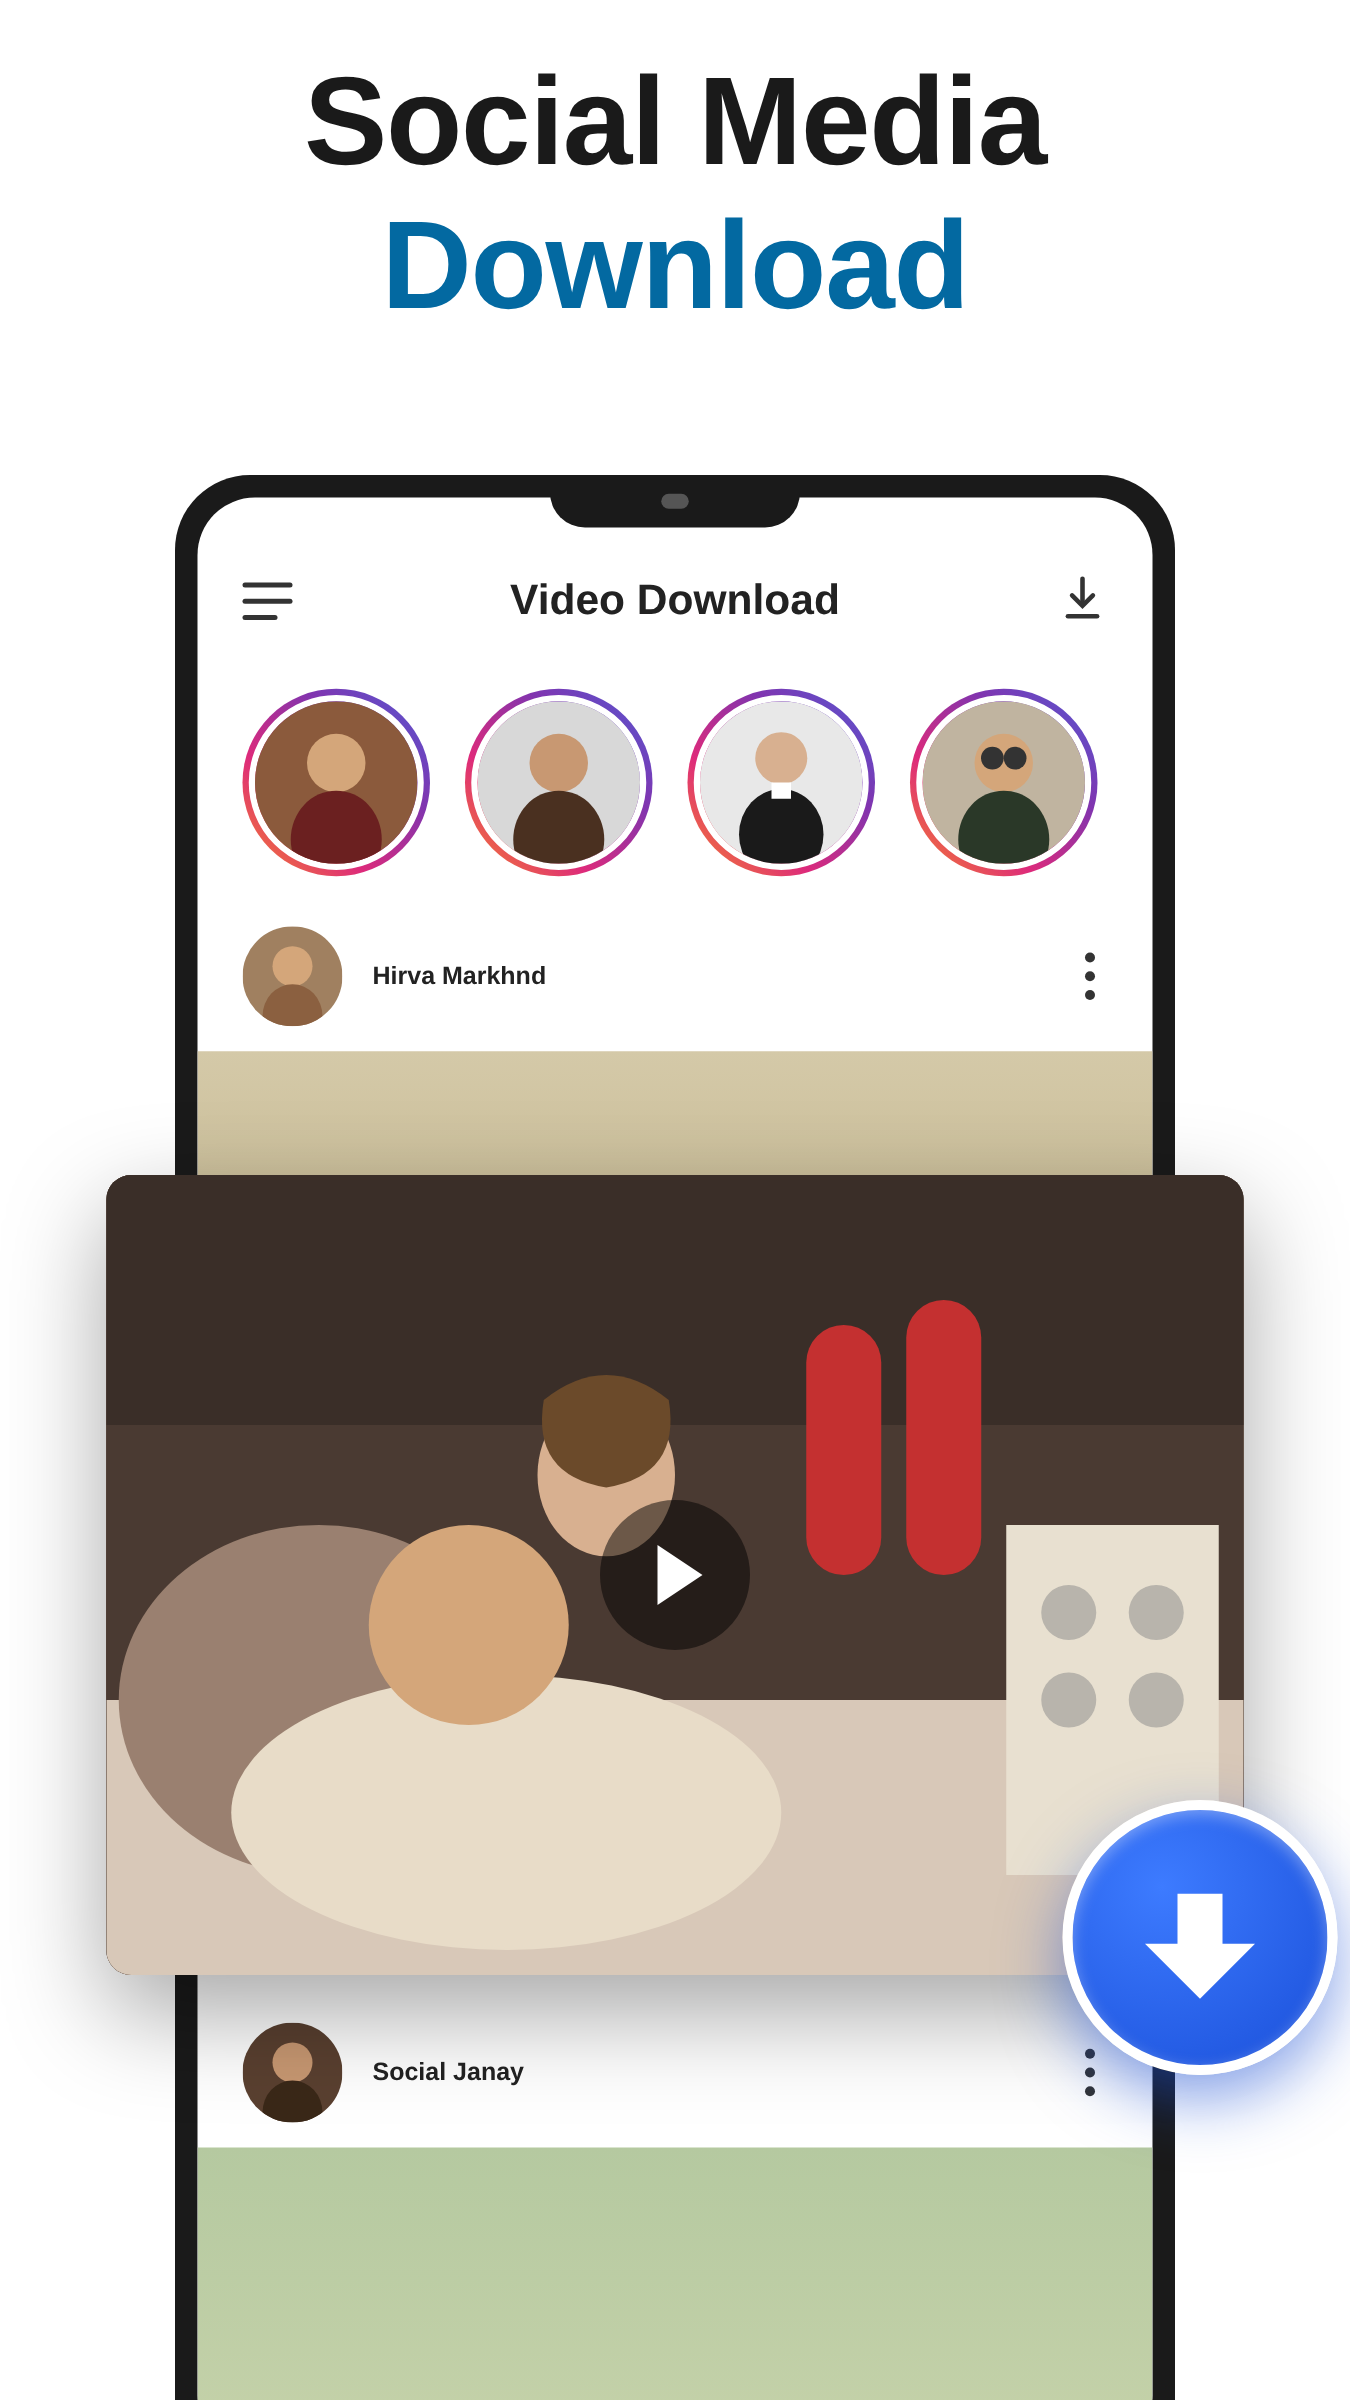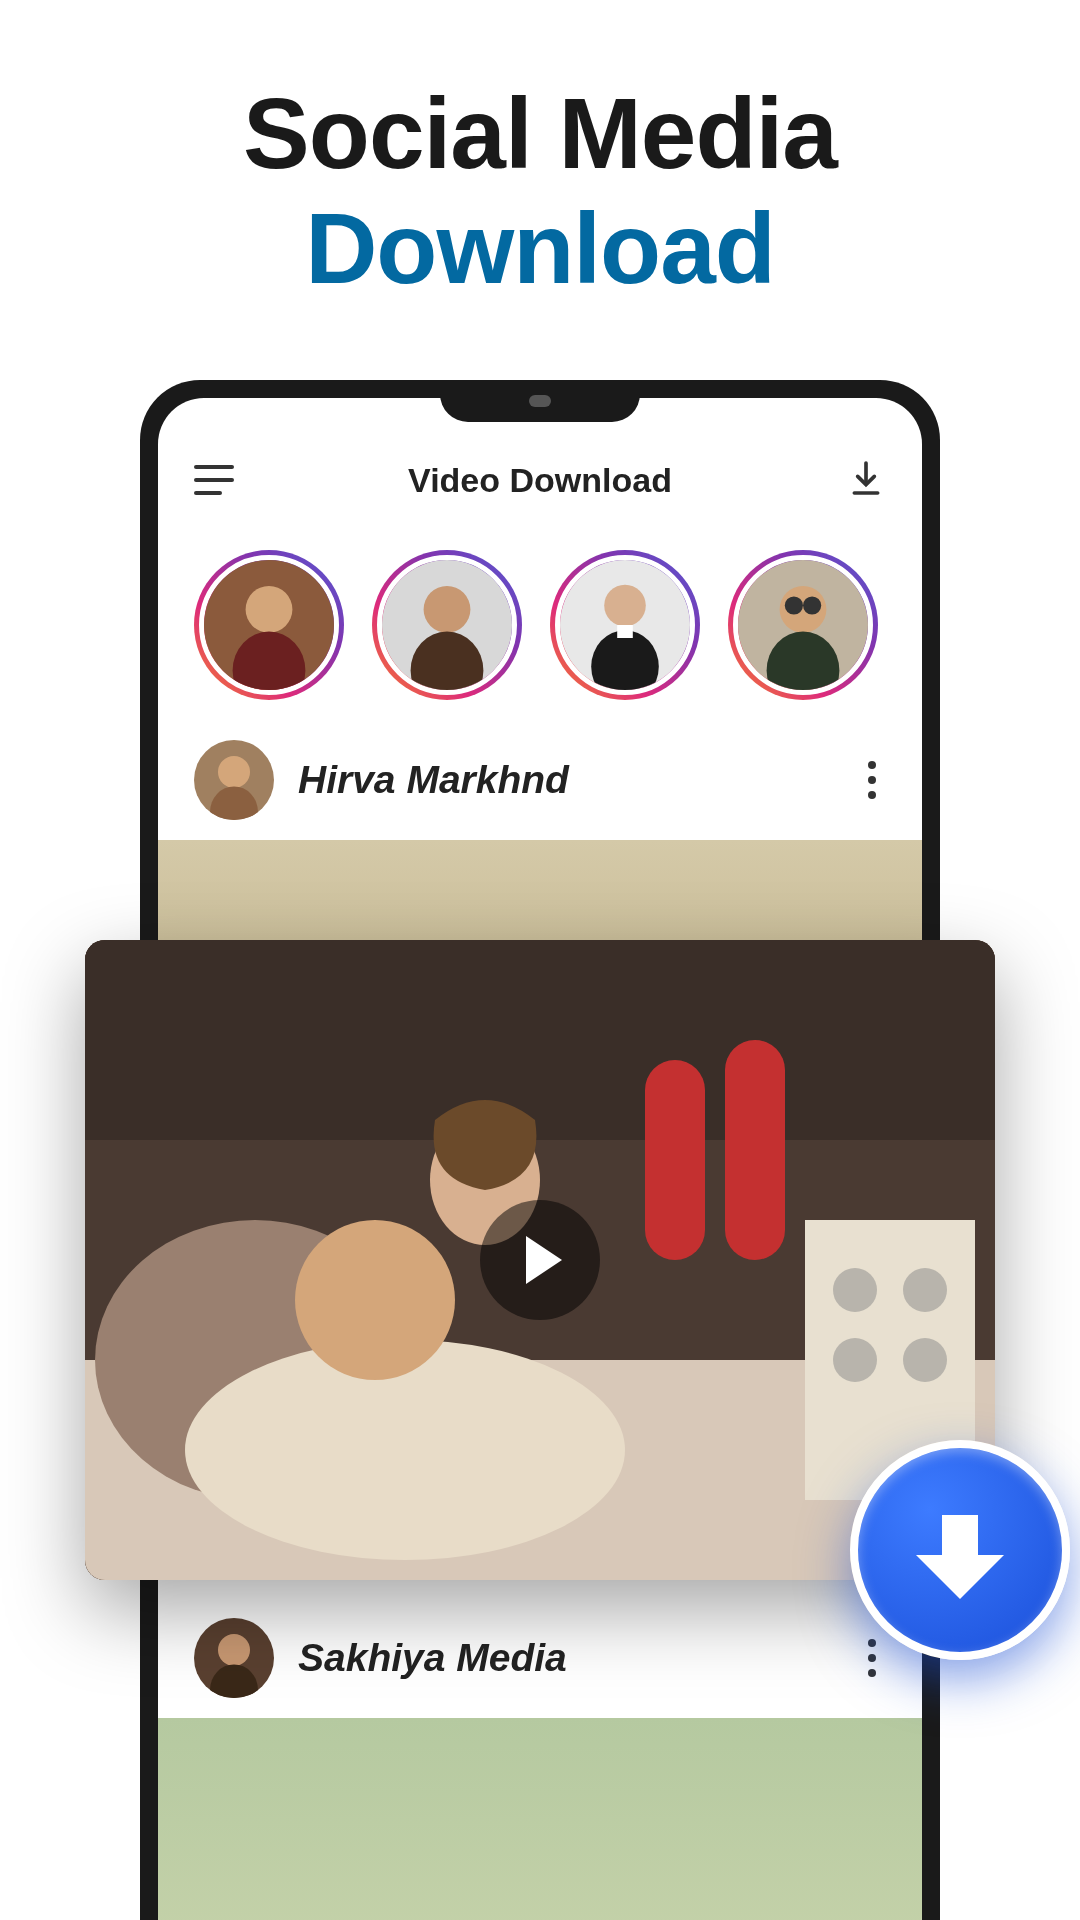--- a/index.html
+++ b/index.html
@@ -7,21 +7,20 @@
   width: 1080px;
   height: 1920px;
   background: #fff;
   font-family: -apple-system, BlinkMacSystemFont, 'Segoe UI', Arial, sans-serif;
   overflow: hidden;
   position: relative;
 }
 .hero {
   text-align: center;
   padding-top: 40px;
-  margin-top: 36px;
 }
 .hero-line1 {
   font-size: 100px;
   font-weight: 800;
   color: #1a1a1a;
   letter-spacing: -1px;
 }
 .hero-line2 {
   font-size: 100px;
   font-weight: 800;
@@ -126,25 +125,24 @@
   gap: 24px;
 }
 .post-avatar {
   width: 80px;
   height: 80px;
   border-radius: 50%;
   overflow: hidden;
   flex-shrink: 0;
 }
 .post-name {
-  font-size: 39px;
+  font-size: 20px;
   font-weight: 600;
   color: #222;
   flex: 1;
-  font-style: italic;
 }
 .more-dots {
   display: flex;
   flex-direction: column;
   gap: 7px;
   cursor: pointer;
   padding: 10px;
 }
 .more-dots span {
   width: 8px;
@@ -335,21 +333,21 @@
 
     <div class="post2-wrap">
       <div class="post-header">
         <div class="post-avatar">
           <svg class="avatar-svg" viewBox="0 0 100 100">
               <rect width="100" height="100" fill="#5a4030"></rect>
               <circle cx="50" cy="40" r="20" fill="#c89872"></circle>
               <ellipse cx="50" cy="90" rx="30" ry="32" fill="#3a2818"></ellipse>
             </svg>
         </div>
-        <div class="post-name">Sakhiya Media</div>
+        <div class="post-name">Social Janay</div>
         <div class="more-dots">
           <span></span>
             <span></span>
             <span></span>
         </div>
       </div>
       <div class="bg-image2"></div>
     </div>
 
   </div>

